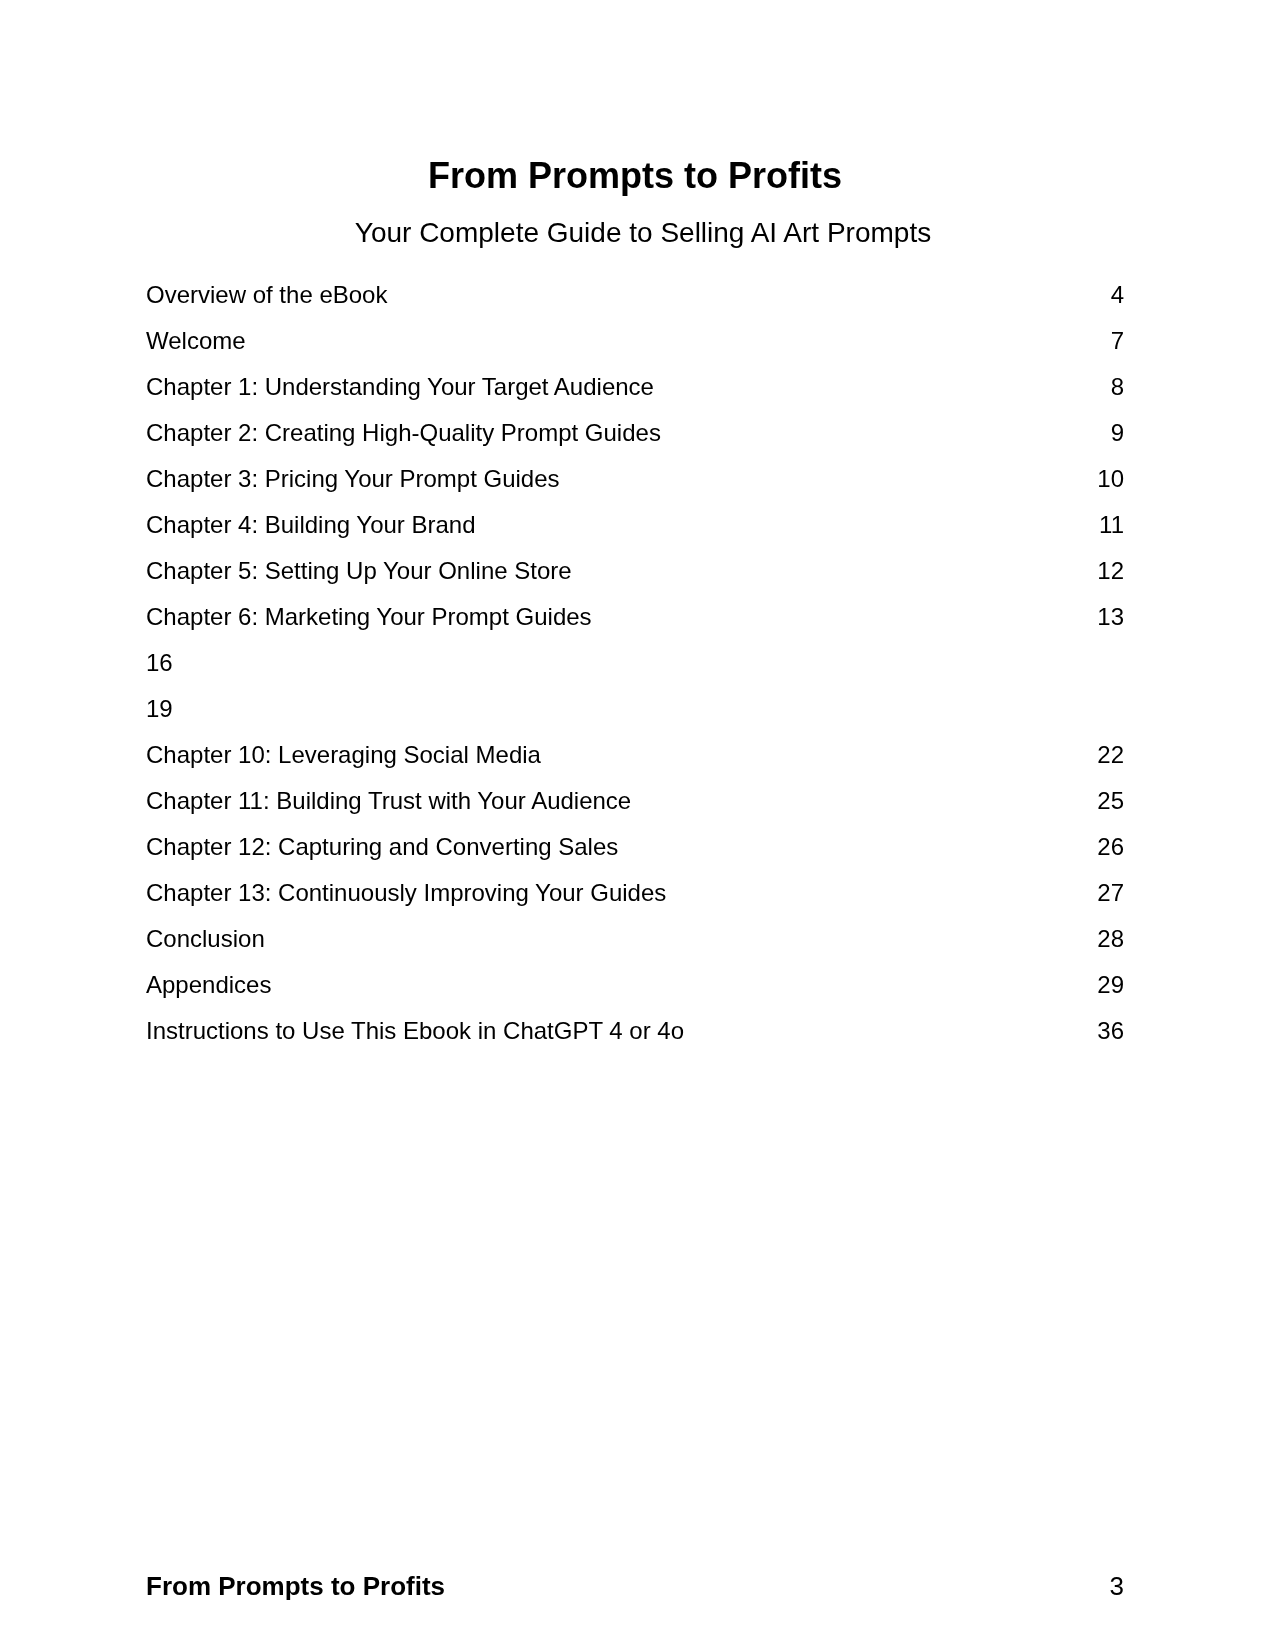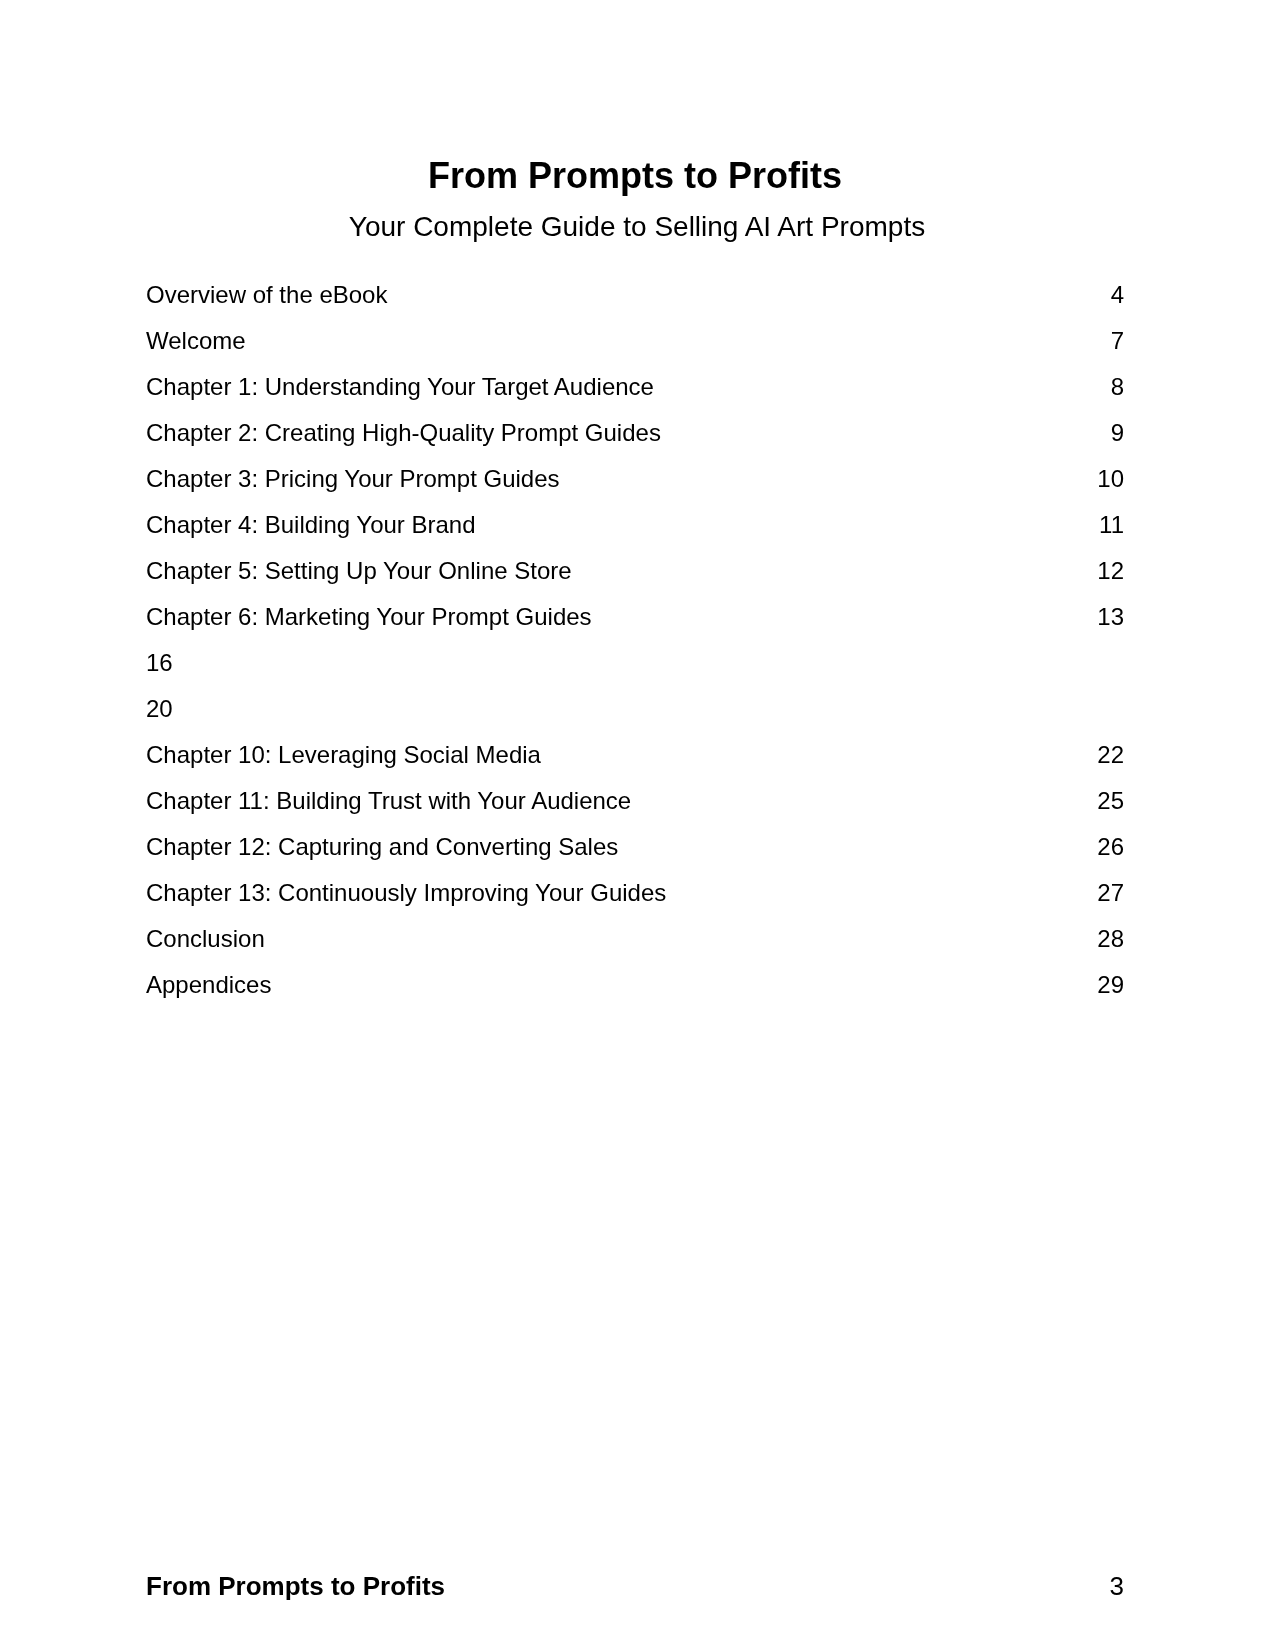--- a/index.html
+++ b/index.html
@@ -29,21 +29,21 @@
     font-size: 36px;
     line-height: 36px;
     font-weight: bold;
     letter-spacing: 0px;
   }
   .doc-subtitle {
     position: absolute;
     top: 211px;
     left: 146px;
     width: 978px;
-    margin: 2px;
+    margin: 8px;
     text-align: center;
     font-size: 28px;
     line-height: 28px;
     font-weight: normal;
   }
   .toc {
     position: absolute;
     top: 272px;
     left: 146px;
     width: 978px;
@@ -131,21 +131,21 @@
     <span class="toc-label">Chapter 6: Marketing Your Prompt Guides</span>
     <span class="toc-page">13</span>
   </div>
 
 
   <div class="toc-row">
     <span class="toc-page">16</span>
   </div>
 
   <div class="toc-row">
-    <span class="toc-page">20</span>
+    <span class="toc-page">19</span>
   </div>
 
   <div class="toc-row">
     <span class="toc-label">Chapter 10: Leveraging Social Media</span>
     <span class="toc-page">22</span>
   </div>
 
   <div class="toc-row">
     <span class="toc-label">Chapter 11: Building Trust with Your Audience</span>
     <span class="toc-page">25</span>
@@ -166,20 +166,24 @@
     <span class="toc-page">28</span>
   </div>
 
   <div class="toc-row">
     <span class="toc-label">Appendices</span>
     <span class="toc-page">29</span>
   </div>
 
 
 
+  <div class="toc-row">
+    <span class="toc-label">Instructions to Use This Ebook in ChatGPT 4 or 4o</span>
+    <span class="toc-page">36</span>
+  </div>
 </nav>
 
   <div class="page-footer">
     <span class="footer-title">From Prompts to Profits</span>
     <span class="footer-page">3</span>
   </div>
 
 </div>
 
 </body></html>

